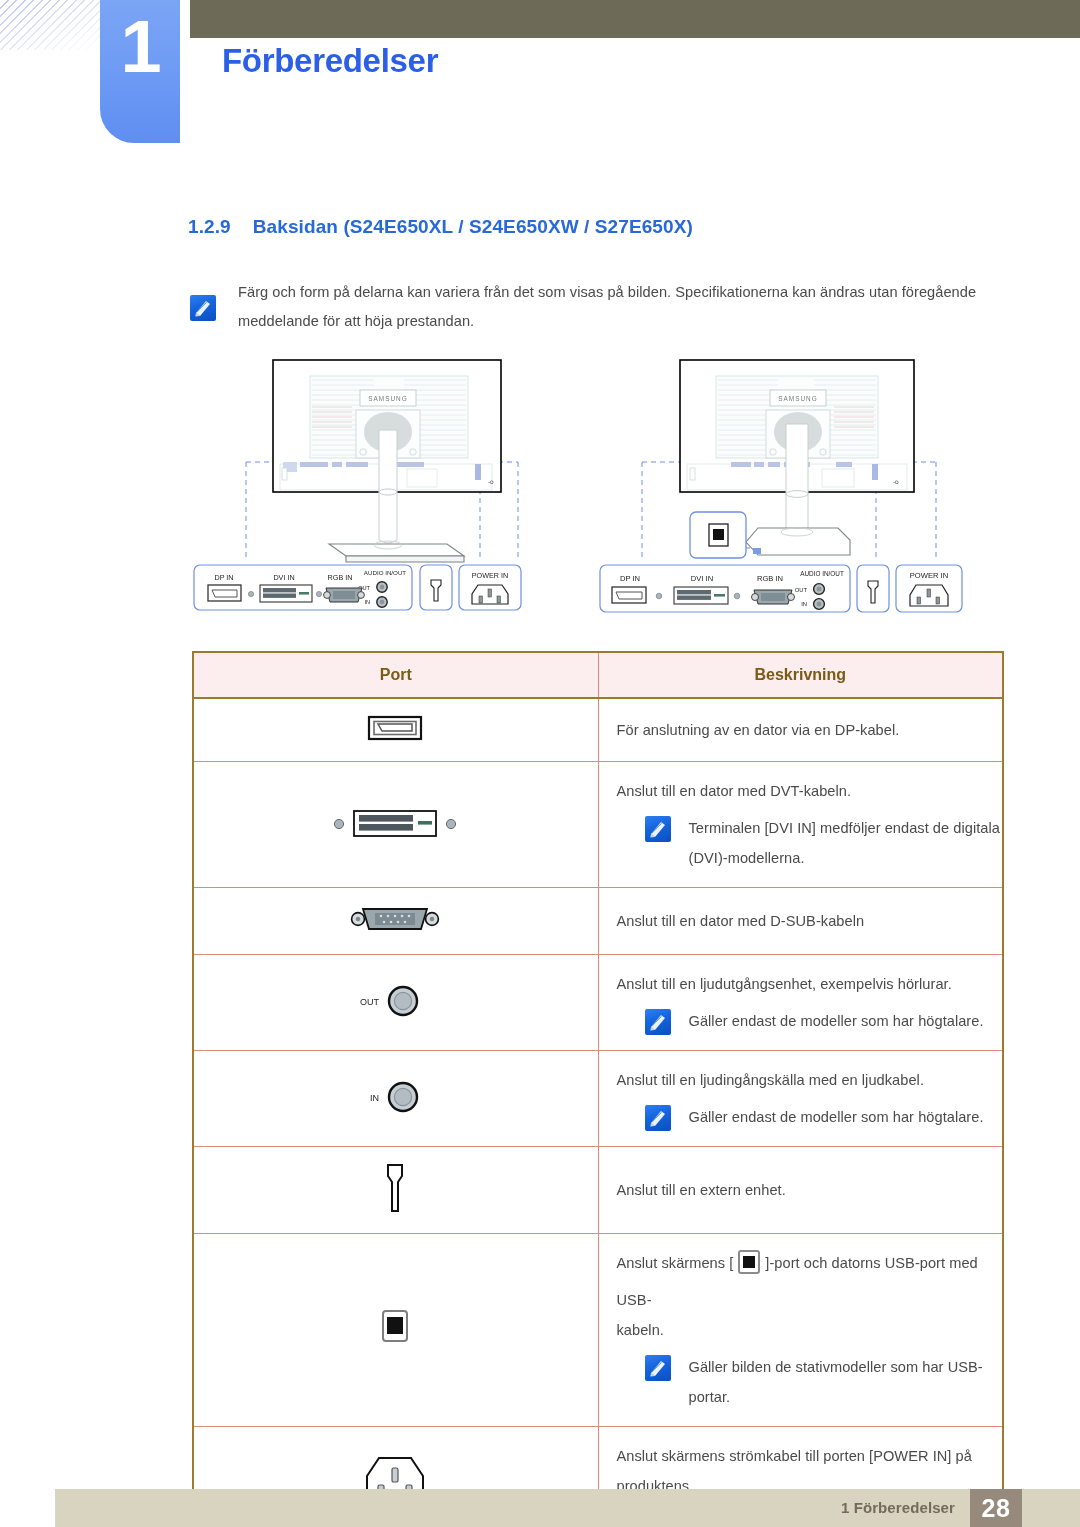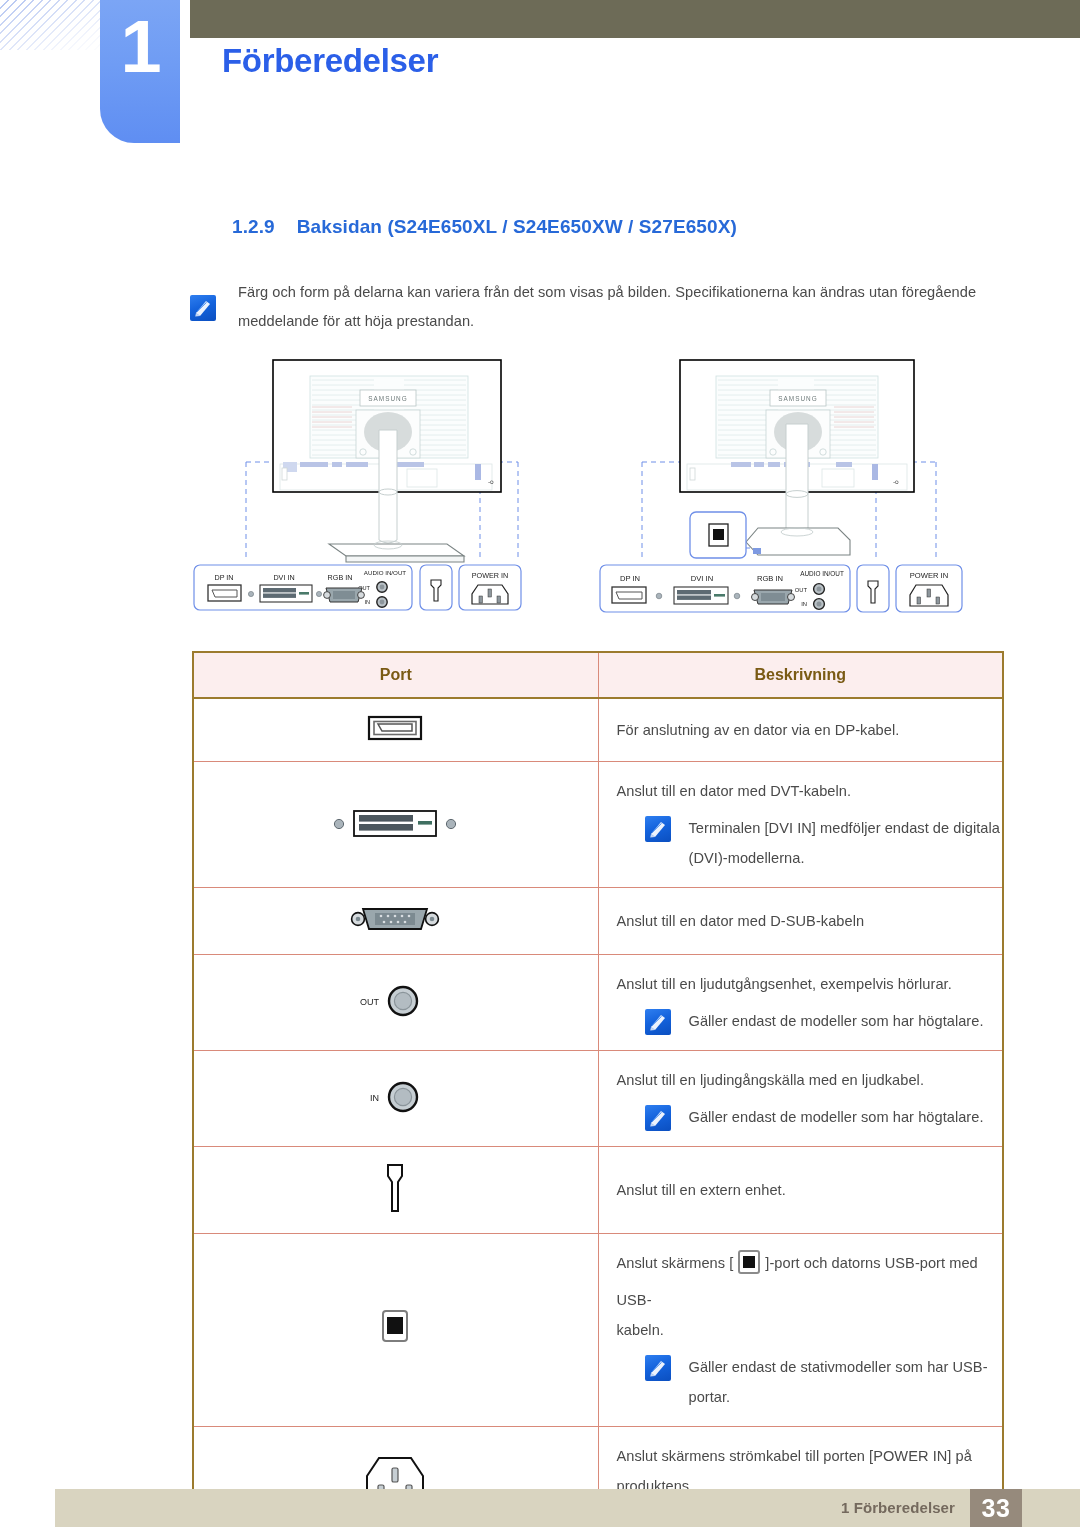--- a/index.html
+++ b/index.html
@@ -44,21 +44,20 @@
     letter-spacing:-.3px;
     line-height:46px;
     text-align:center;
   }
 
   
   .sec-head{
     position:absolute;left:188px;top:216px;
     font-size:19px;font-weight:bold;color:#2769d8;
     letter-spacing:.1px;
-    margin-left:44px;
   }
   .sec-head .num{margin-right:22px;}
 
   
   .note{
     position:absolute;left:190px;top:278px;width:810px;
     display:flex;align-items:center;
   }
   .note-ico{
     width:26px;height:26px;flex:0 0 26px;margin-top:2px;margin-right:22px;
@@ -497,21 +496,21 @@
                 </svg></span><span>]-port och datorns USB-port med USB-</span></div>
           <div class="desc-line">kabeln.</div>
           <div class="desc-note">
             <div class="note-ico">
               <svg width="20" height="20" viewBox="0 0 20 20">
                 <path d="M3 15 L13 3 L17 6 L7 18 Z" fill="#ffffff" opacity=".92"></path>
                 <path d="M3 15 L7 18 L2.2 18.6 Z" fill="#ffffff" opacity=".75"></path>
                 <path d="M4 13.6 L13.6 4.2" stroke="#2f7ff0" stroke-width="1" fill="none"></path>
               </svg>
             </div>
-            <div class="desc-line">Gäller endast de stativmodeller som har USB-portar.</div>
+            <div class="desc-line">Gäller bilden de stativmodeller som har USB-portar.</div>
           </div>
         </div>
       </td>
     </tr>
 
     <tr>
       <td class="pc">
         <div class="cellpad">
           <svg width="84" height="64" viewBox="0 0 84 64">
             <path d="M26 6 L58 6 L70 24 L70 54 L14 54 L14 24 Z" fill="#fff" stroke="#111" stroke-width="2"></path>
@@ -527,13 +526,13 @@
           <div class="desc-line">baksida.</div>
         </div>
       </td>
     </tr>
 
   </tbody>
 </table>
 
 <div class="footbar"></div>
 <div class="foot-label">1 Förberedelser</div>
-<div class="foot-page">33</div>
+<div class="foot-page">28</div>
 
 </body></html>

